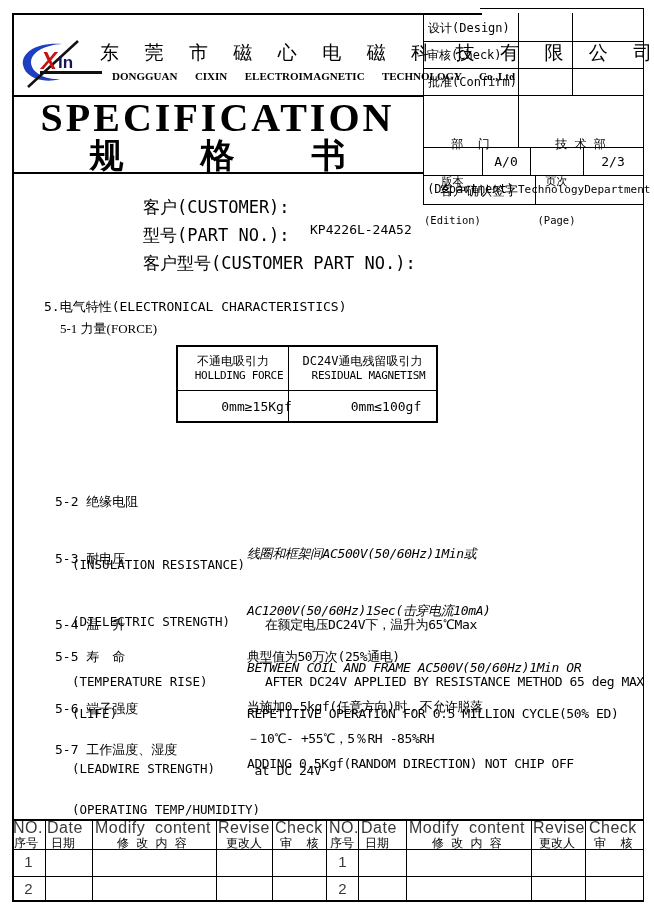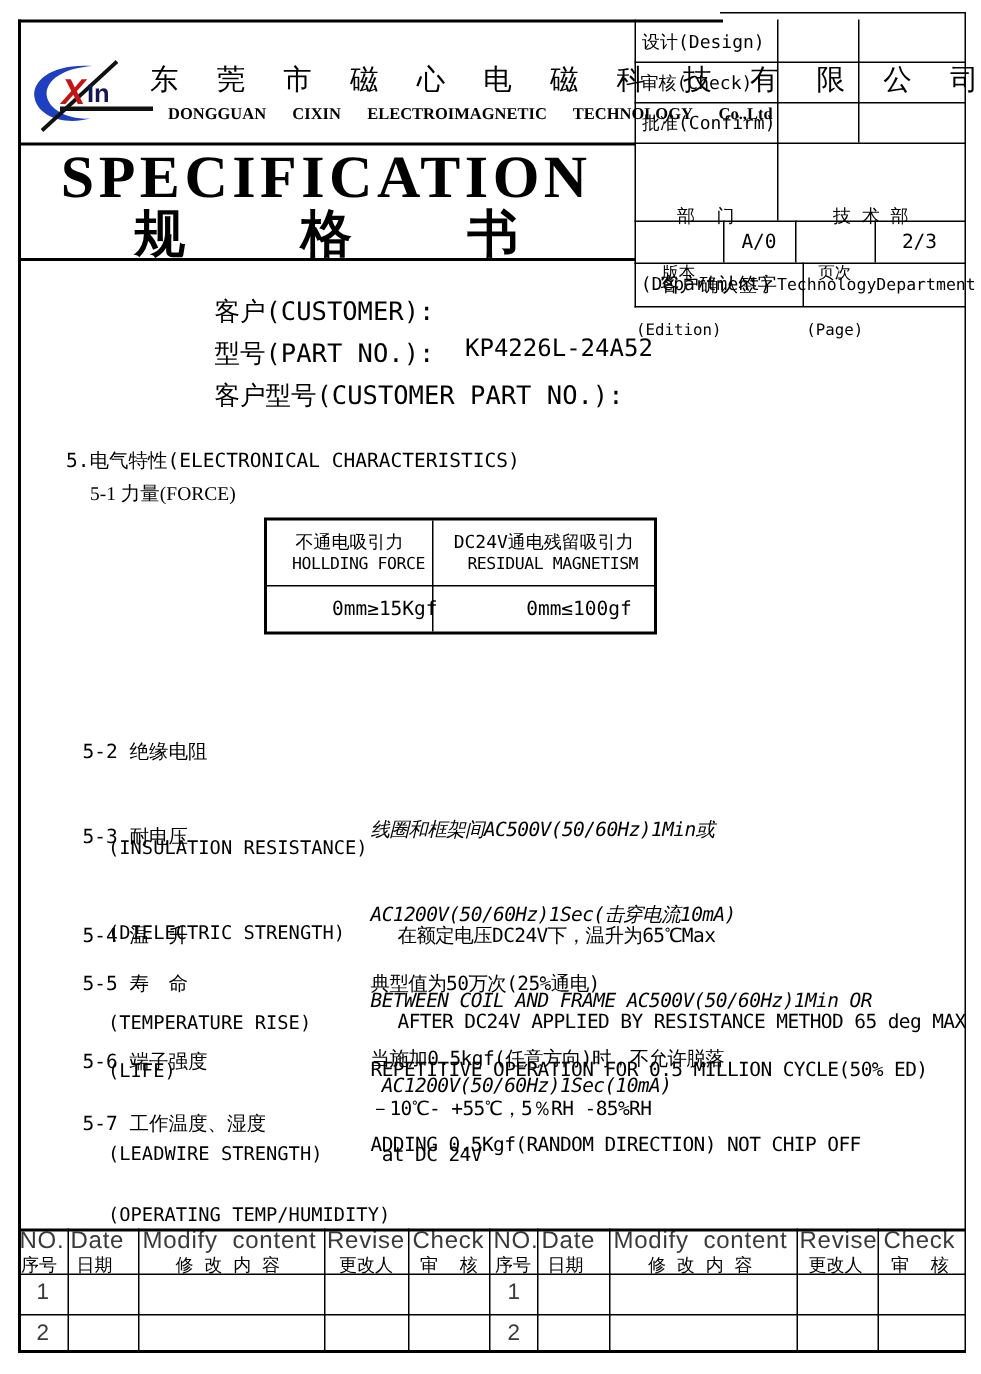--- a/index.html
+++ b/index.html
@@ -14,21 +14,21 @@
   
   .company-cn{position:absolute;left:100px;top:40px;font-size:19px;letter-spacing:7px;white-space:pre;}
   .company-en{position:absolute;left:112px;top:70px;font-size:11px;font-weight:bold;word-spacing:6px;white-space:pre;}
   
   .title-en{position:absolute;left:12px;top:94px;width:411px;text-align:center;
             font-size:40px;font-weight:bold;letter-spacing:3px;}
   .title-cn{position:absolute;left:12px;top:133px;width:411px;text-align:center;
             font-size:34px;font-weight:bold;letter-spacing:20px;text-indent:20px;white-space:pre;}
   
   .cust{position:absolute;left:143px;font-size:17px;white-space:pre;}
-  .cust-val{position:absolute;left:310px;font-size:16px;white-space:pre;}
+  .cust-val{position:absolute;left:310px;font-size:13px;white-space:pre;}
   
   .body13{font-size:13px;}
   .item-label{position:absolute;left:55px;line-height:21px;font-size:13px;white-space:pre;}
   .item-label .l2{padding-left:17px;font-size:12.5px;}
   .item-value{position:absolute;left:247px;font-size:13px;letter-spacing:-0.4px;white-space:pre;}
   
   .force-table{position:absolute;left:176px;top:345px;width:258px;border:2px solid #000;
                display:grid;grid-template-columns:110px 1fr;grid-template-rows:43px 31px;}
   .force-table .c{display:flex;flex-direction:column;align-items:center;justify-content:center;white-space:pre;}
   .force-table .bl{border-left:1px solid #000;}
@@ -114,21 +114,20 @@
   </div>
 
   <div class="item-label" style="top:506px;">
     <div>5-3 耐电压</div>
     <div class="l2">(DIELECTRIC STRENGTH)</div>
   </div>
   <div class="item-value" style="top:506px;line-height:19px;font-style:italic;">
     <div>线圈和框架间AC500V(50/60Hz)1Min或</div>
     <div>AC1200V(50/60Hz)1Sec(击穿电流10mA)</div>
     <div>BETWEEN COIL AND FRAME AC500V(50/60Hz)1Min OR</div>
-    <div> AC1200V(50/60Hz)1Sec(10mA)</div>
   </div>
 
   <div class="item-label" style="top:577px;line-height:19px;">
     <div>5-4 温　升</div>
     <div class="l2">(TEMPERATURE RISE)</div>
   </div>
   <div class="item-value" style="top:577px;line-height:19px;margin-left:18px;">
     <div>在额定电压DC24V下，温升为65℃Max</div>
     <div>AFTER DC24V APPLIED BY RESISTANCE METHOD 65 deg MAX</div>
   </div>

